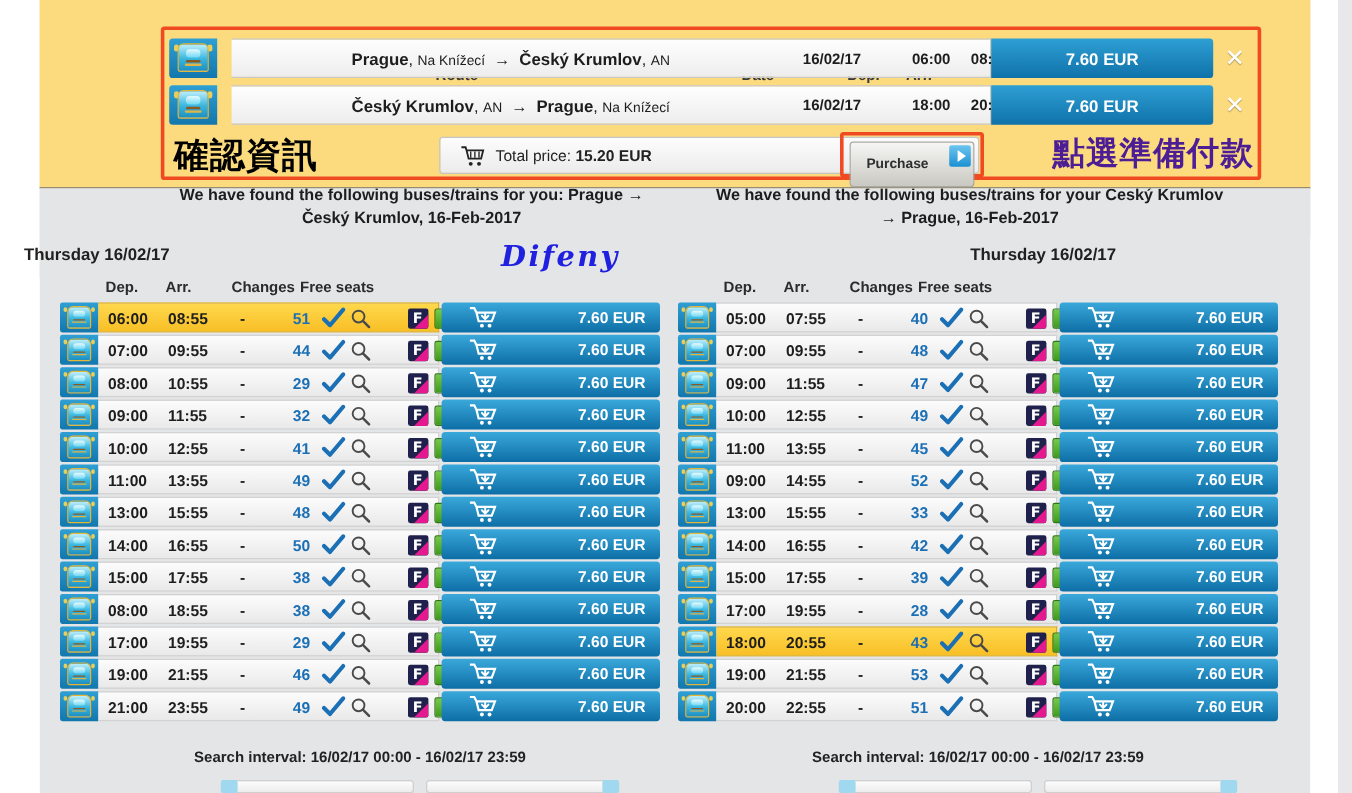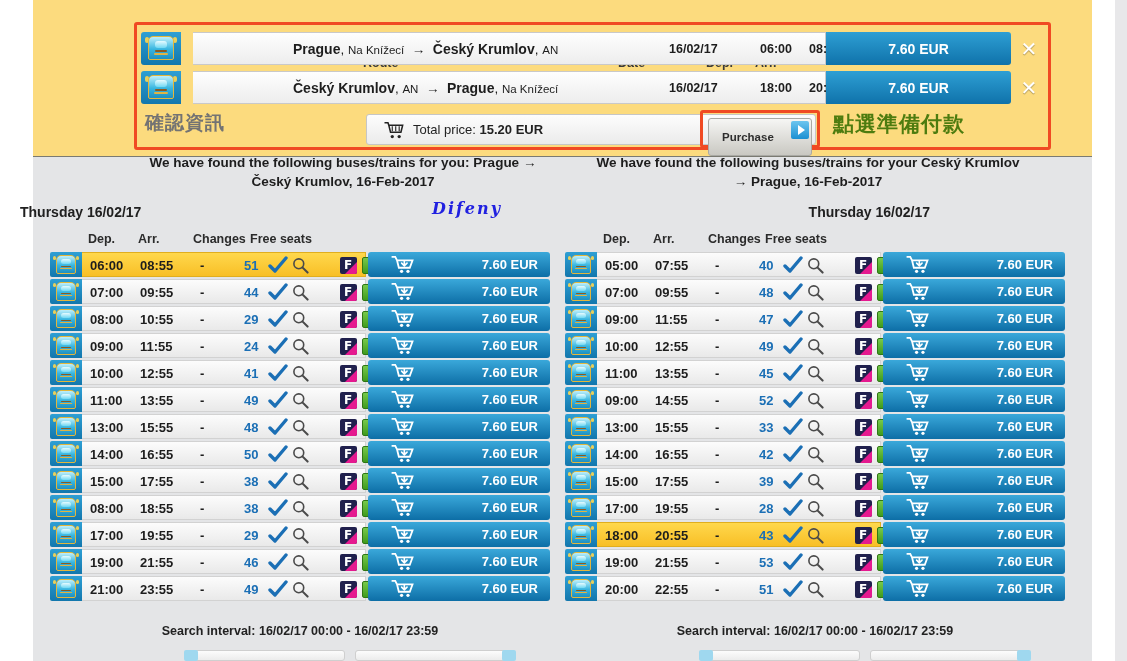--- a/index.html
+++ b/index.html
@@ -58,23 +58,23 @@
      background:linear-gradient(#bfeffb,#38b6e0 55%,#1f8fc0);border-radius:5px 5px 2px 2px;
      border:1.5px solid #e3b73c;box-sizing:border-box;}
   .busglyph .win{position:absolute;left:24%;top:20%;width:52%;height:30%;
      background:linear-gradient(#e7fbff,#6fd8f3);border-radius:3px;}
   .busglyph .bar{position:absolute;left:24%;top:58%;width:52%;height:9%;background:#8a5a22;border-radius:1px;}
   .busglyph .bar2{position:absolute;left:20%;top:71%;width:60%;height:8%;background:#e0b445;border-radius:1px;}
   .busglyph .mL{position:absolute;left:9%;top:16%;width:10%;height:17%;background:#e8cf5b;border-radius:2px;}
   .busglyph .mR{position:absolute;right:9%;top:16%;width:10%;height:17%;background:#e8cf5b;border-radius:2px;}
 
   
-  .cn-left{position:absolute;left:112px;top:110px;font-size:19px;font-weight:bold;color:#737373;
+  .cn-left{position:absolute;left:112px;top:110px;font-size:29px;font-weight:bold;color:#000000;
            font-family:"DejaVu Sans",sans-serif;letter-spacing:1px;}
-  .cn-right{position:absolute;left:800px;top:110px;font-size:21px;font-weight:bold;color:#4d7c0f;
+  .cn-right{position:absolute;left:844px;top:110px;font-size:27px;font-weight:bold;color:#4c1d95;
            font-family:"DejaVu Sans",sans-serif;letter-spacing:1px;}
 
   .totalbar{position:absolute;left:333px;top:114px;width:450px;height:31px;
             background:linear-gradient(#fdfdfd,#ebebeb);border:1px solid #c6c6c6;border-radius:3px;
             box-sizing:border-box;}
   .cart-sm{position:absolute;left:16px;top:6px;width:22px;height:19px;}
   .tot-txt{position:absolute;left:46px;top:7px;font-size:13px;color:#222;}
   .tot-txt b{font-weight:bold;}
 
   .purchase-red{position:absolute;left:667px;top:110px;width:120px;height:38px;
@@ -95,21 +95,21 @@
   .found{position:absolute;width:430px;text-align:center;font-size:13.5px;font-weight:bold;
          color:#1d1d1d;line-height:19px;top:-4px;}
   .found.l{left:95px;}
   .found.r{left:560px;}
 
   
   .dayband{position:absolute;left:33px;top:197px;width:884px;height:35px;background:#e4e5e7;}
   .daylabel{position:absolute;top:7px;font-size:14px;font-weight:bold;color:#202020;}
   .daylabel.l{left:-13px;}
   .daylabel.r{right:-13px;}
-  .brand{position:absolute;left:0;right:16px;top:2px;text-align:center;font-size:16px;color:#2020e0;
+  .brand{position:absolute;left:0;right:16px;top:2px;text-align:center;font-size:24px;color:#2020e0;
          font-family:"DejaVu Serif","Liberation Serif",serif;font-style:italic;font-weight:bold;
          letter-spacing:2px;}
 
   
   .tbl{position:absolute;top:232px;width:500px;}
   .tbl.l{left:50px;}
   .tbl.r{left:565px;}
   .thead{position:relative;height:20px;}
   .thead span{position:absolute;font-size:12.5px;font-weight:bold;color:#2b2b2b;}
   .th-dep{left:38px;}
@@ -401,21 +401,21 @@
                 <div class="win"></div>
                 <div class="bar"></div>
                 <div class="bar2"></div>
               </div>
             </div>
           </div>
           <div class="r-mid">
             <span class="r-dep">09:00</span>
             <span class="r-arr">11:55</span>
             <span class="r-chg">-</span>
-            <span class="r-seat">24</span>
+            <span class="r-seat">32</span>
             <svg class="r-check" viewBox="0 0 20 20">
               <path d="M2 11 L7 16 L18 3" fill="none" stroke="#1b6fb5" stroke-width="3.4" stroke-linecap="round" stroke-linejoin="round"></path>
             </svg>
             <svg class="r-mag" viewBox="0 0 18 18">
               <circle cx="7.2" cy="7.2" r="5.2" fill="none" stroke="#4a4a4a" stroke-width="1.7"></circle>
               <line x1="11" y1="11" x2="16.5" y2="16.5" stroke="#4a4a4a" stroke-width="2.2" stroke-linecap="round"></line>
             </svg>
             <div class="r-f">
               <span class="letter">F</span>
               <span class="tri"></span>

